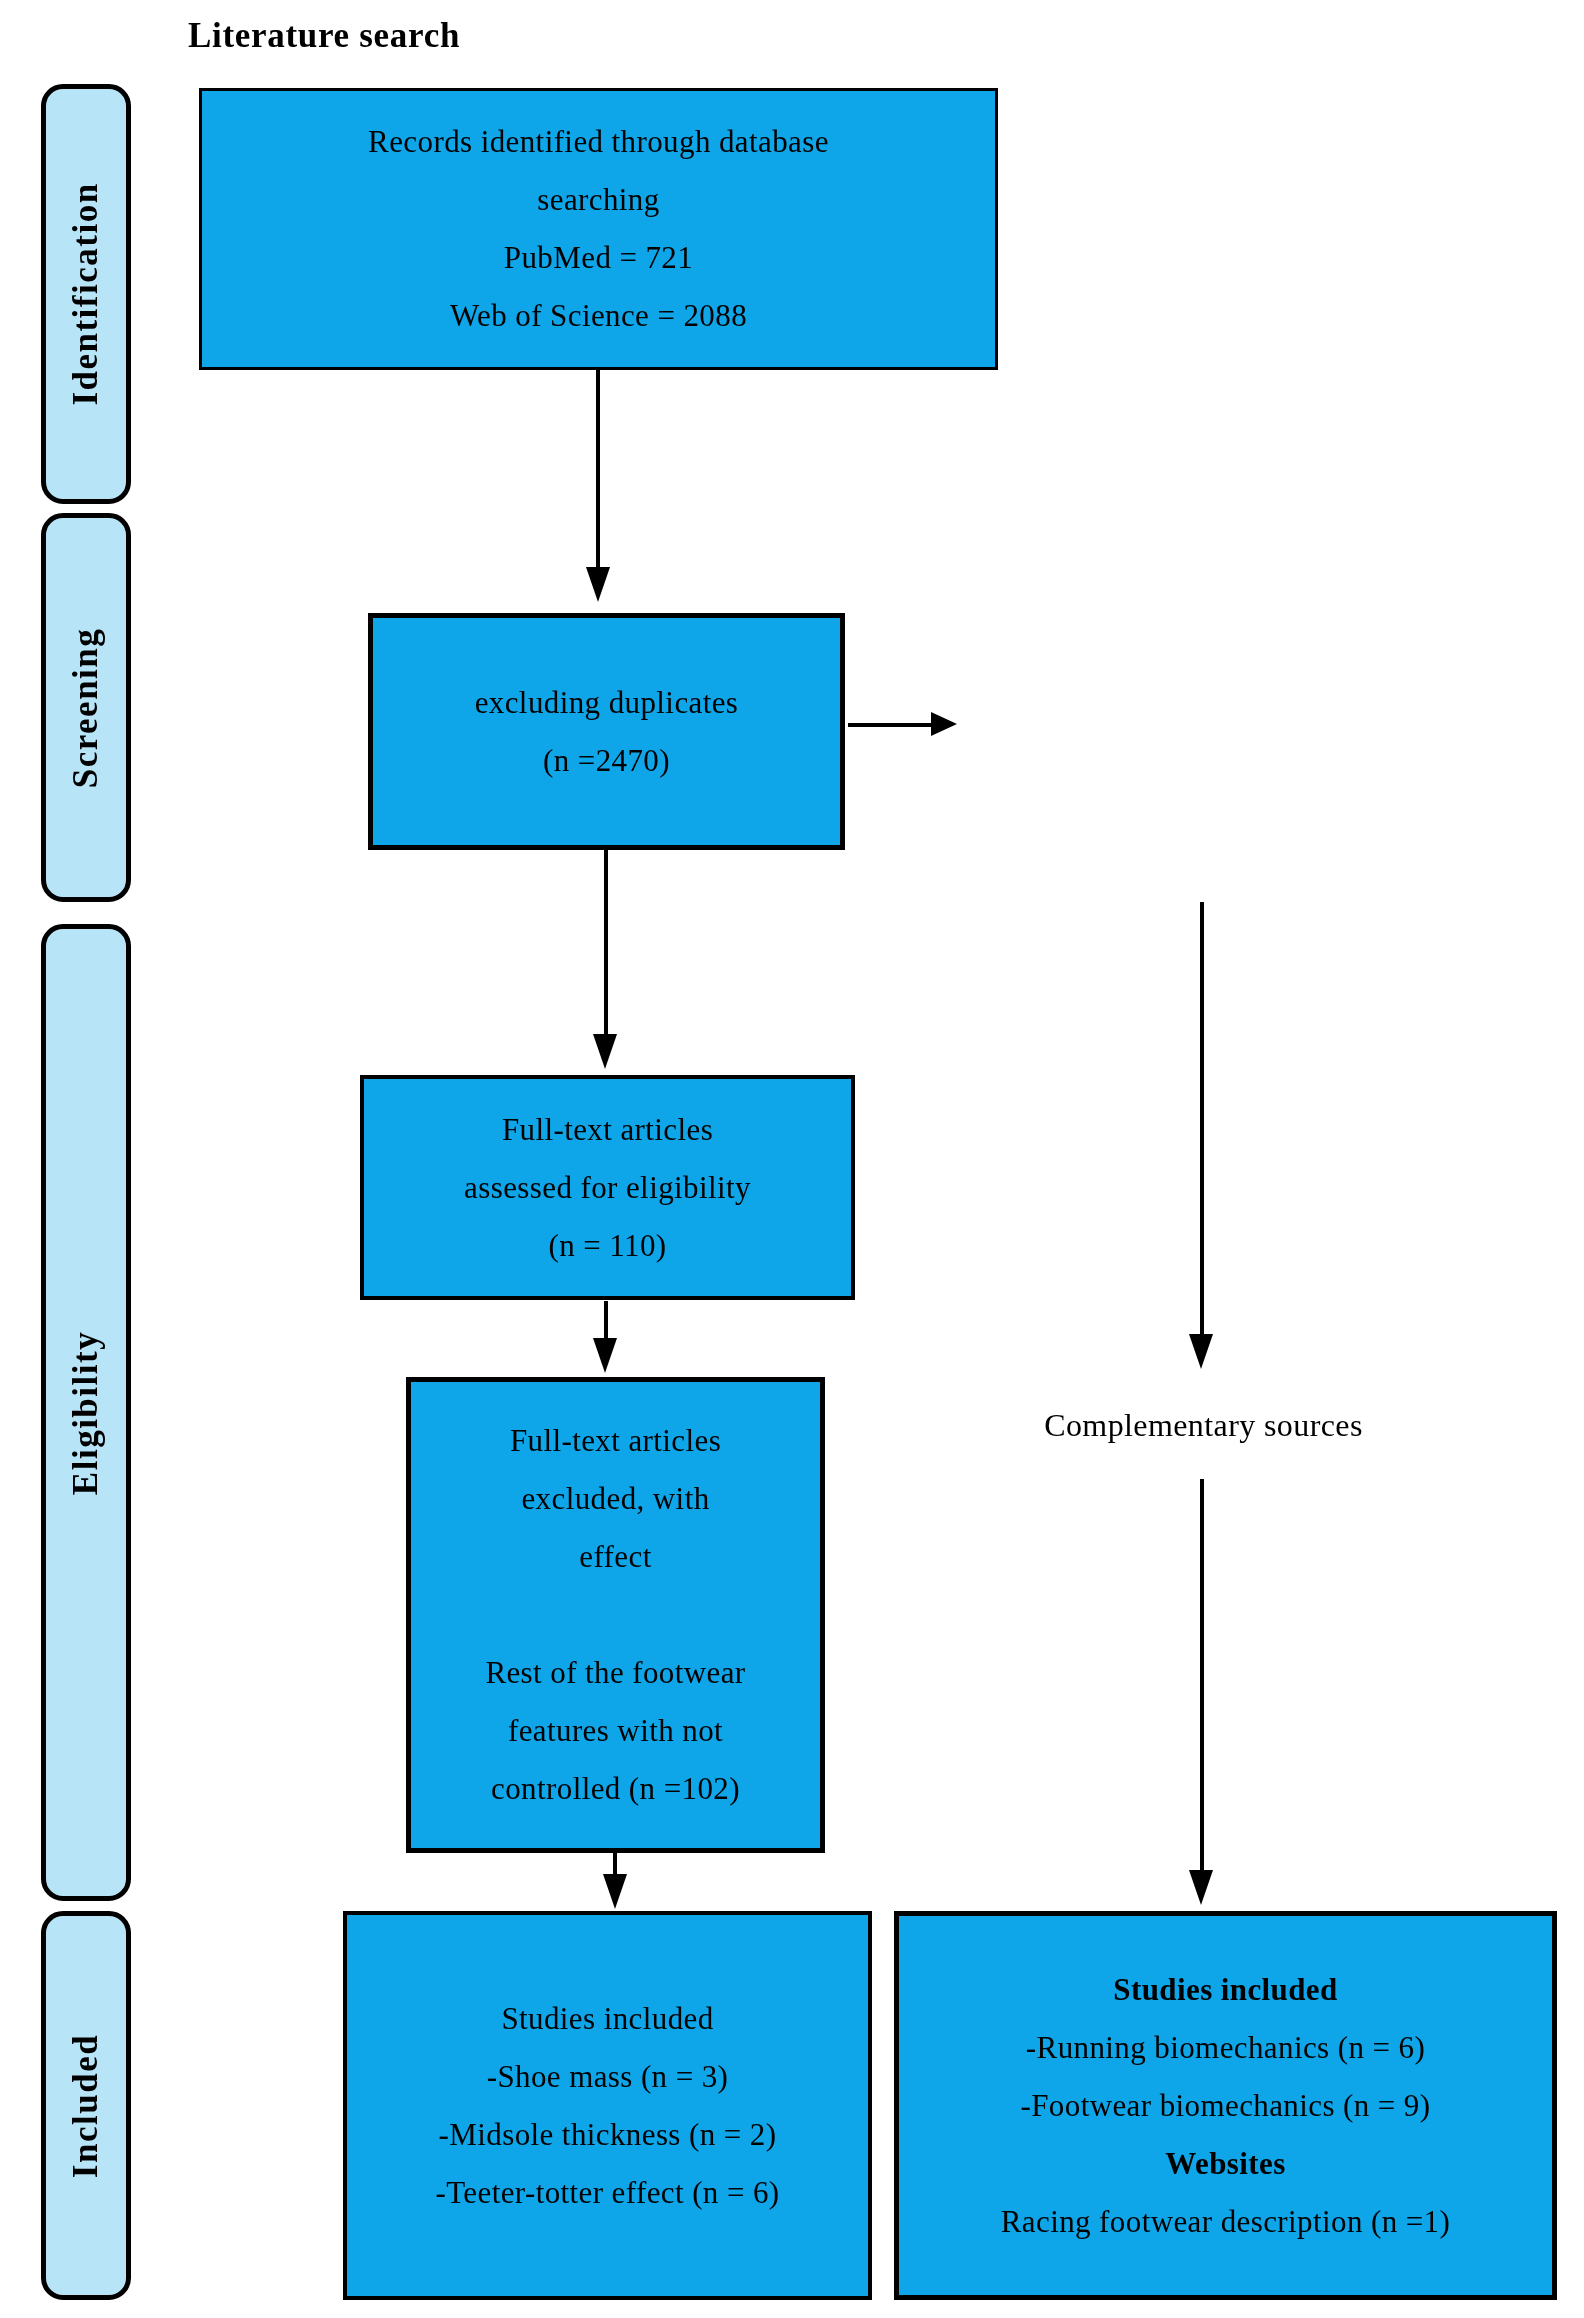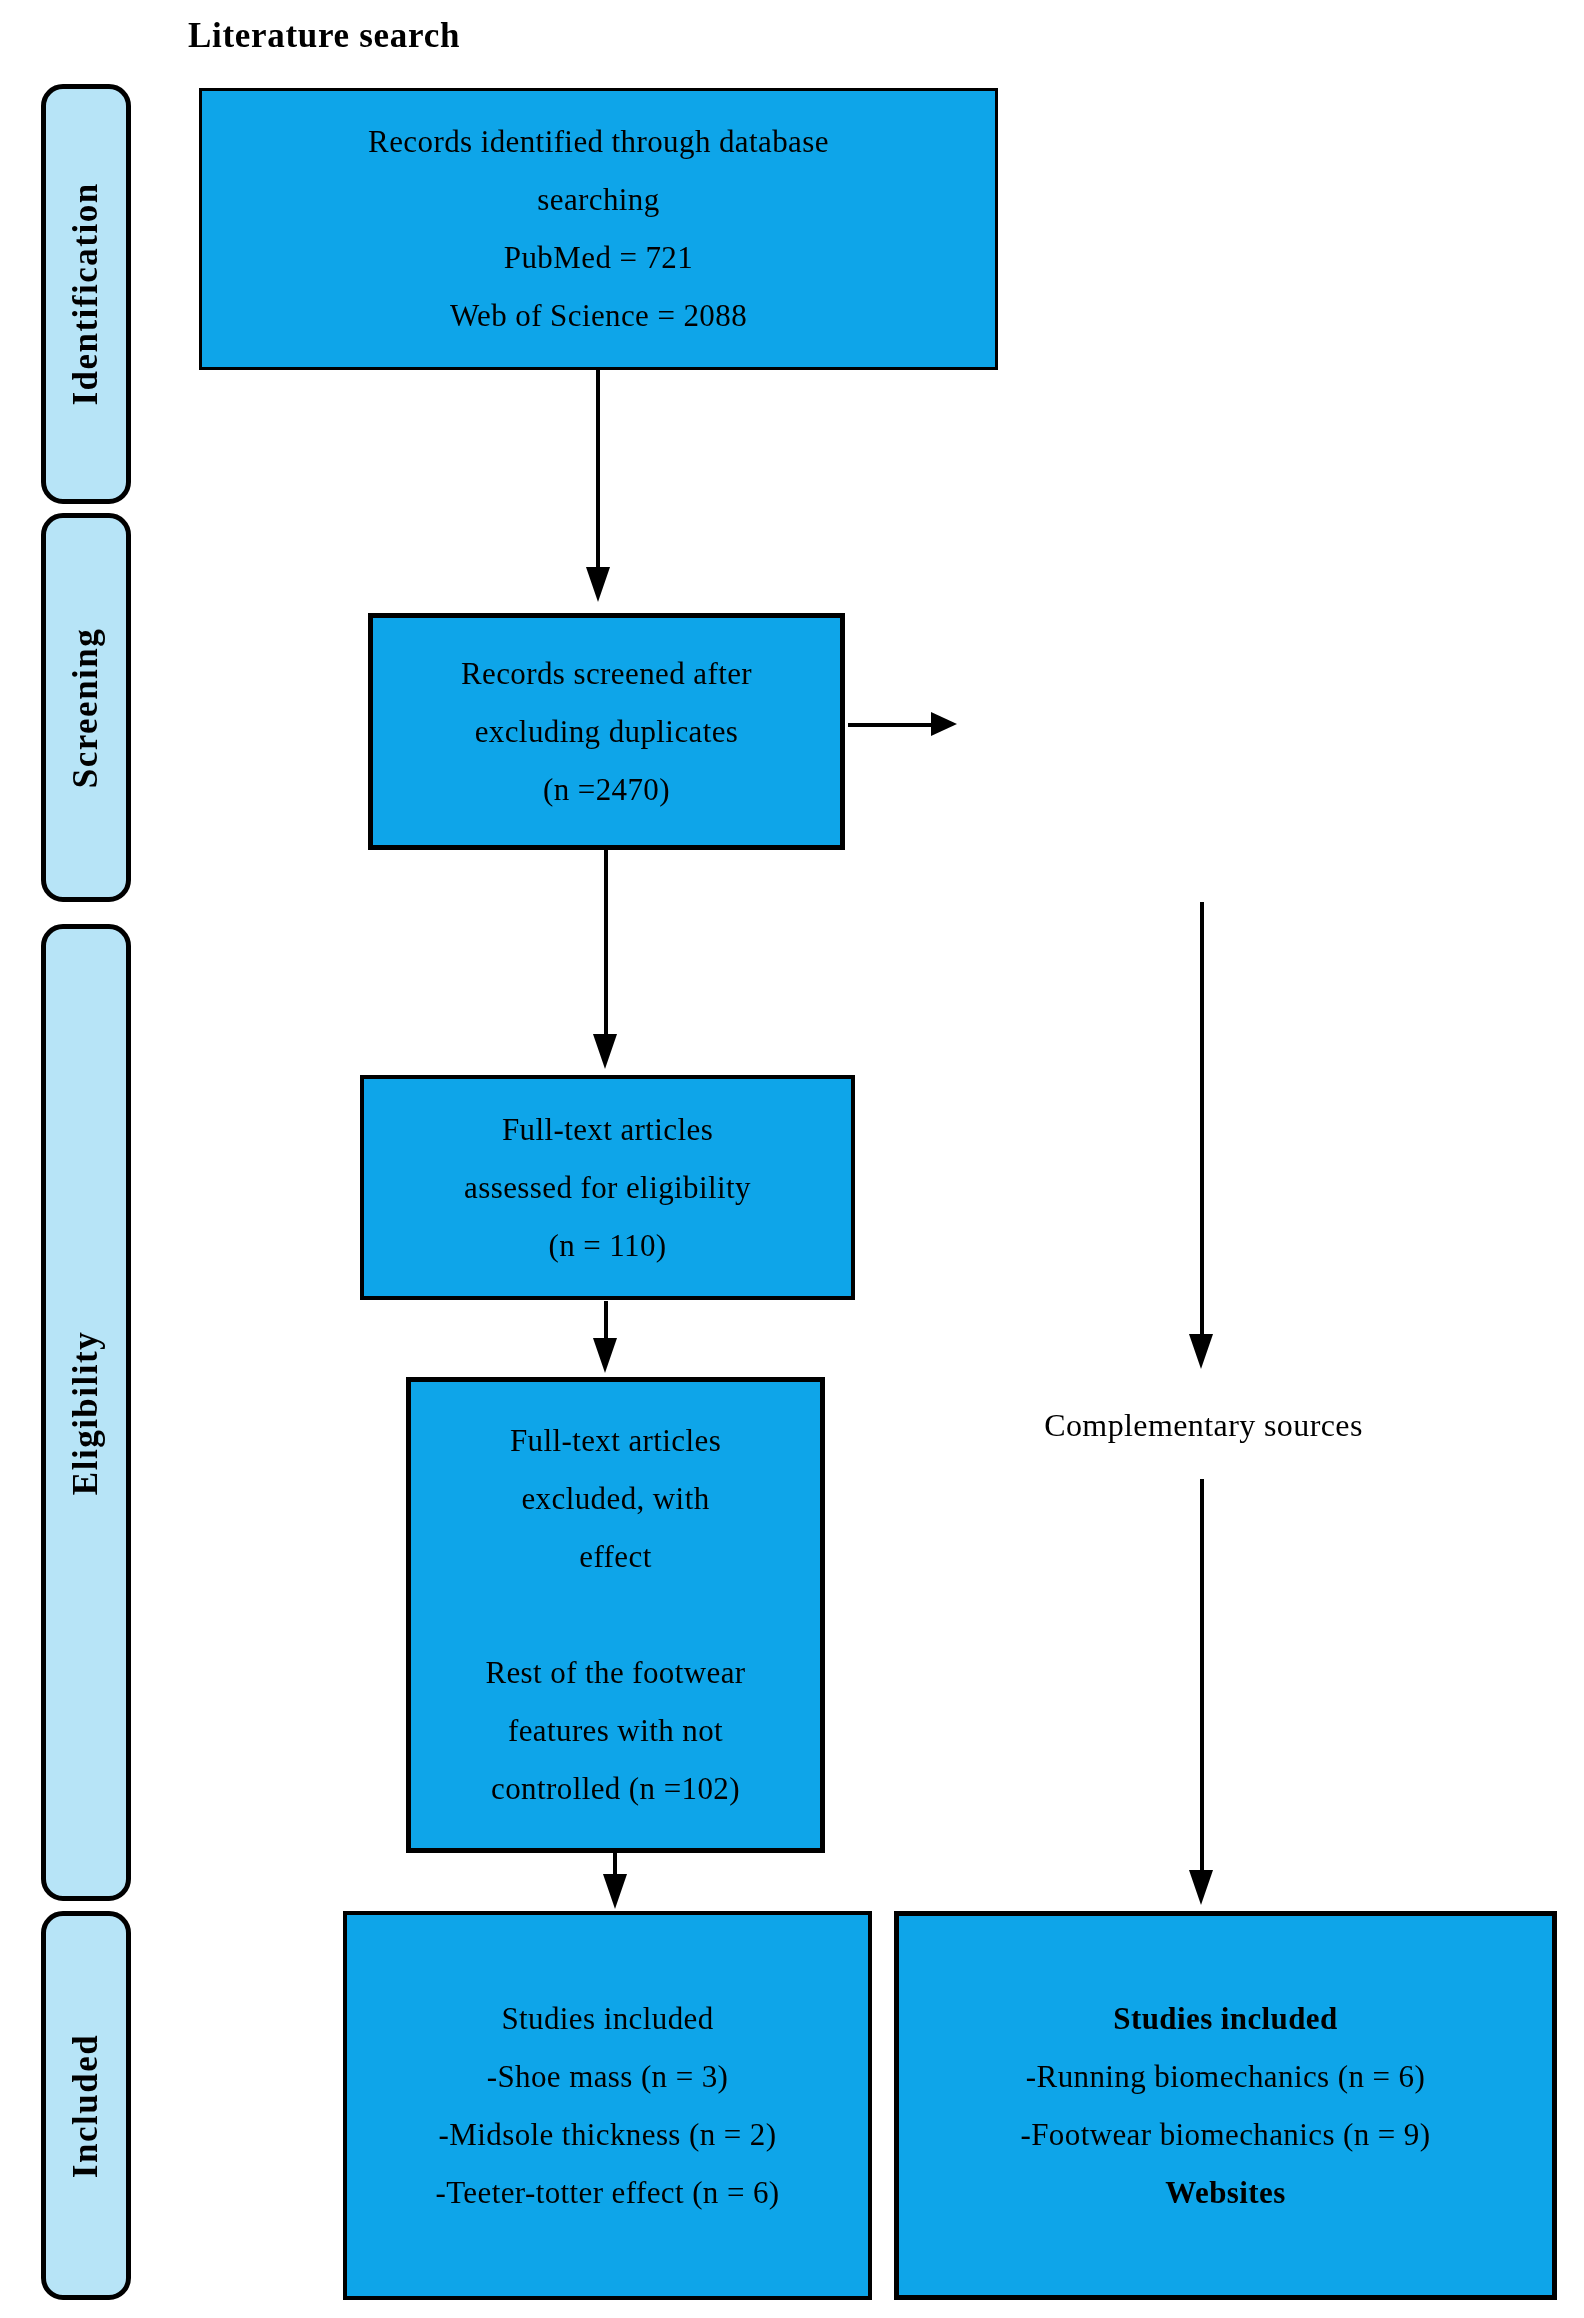--- a/index.html
+++ b/index.html
@@ -132,21 +132,20 @@
   </div>
 
   <div class="fbox" id="box-identified">
     <div class="line">Records identified through database</div>
     <div class="line">searching</div>
     <div class="line">PubMed = 721</div>
     <div class="line">Web of Science = 2088</div>
   </div>
 
   <div class="fbox" id="box-screened">
-    <div class="line">Records screened after</div>
     <div class="line">excluding duplicates</div>
     <div class="line">(n =2470)</div>
   </div>
 
 
   <div class="fbox" id="box-assessed">
     <div class="line">Full-text articles</div>
     <div class="line">assessed for eligibility</div>
     <div class="line">(n = 110)</div>
   </div>
@@ -166,20 +165,21 @@
     <div class="line">-Shoe mass (n = 3)</div>
     <div class="line">-Midsole thickness (n = 2)</div>
     <div class="line">-Teeter-totter effect (n = 6)</div>
   </div>
 
   <div class="fbox" id="box-included-right">
     <div class="line bold">Studies included</div>
     <div class="line">-Running biomechanics (n = 6)</div>
     <div class="line">-Footwear biomechanics (n = 9)</div>
     <div class="line bold">Websites</div>
+    <div class="line">Racing footwear description (n =1)</div>
   </div>
 
   <div class="float-label">Complementary sources</div>
 
   <div class="vline" id="a1-line"></div>
   <div class="head-down" id="a1-head"></div>
 
   <div class="vline" id="a2-line"></div>
   <div class="head-down" id="a2-head"></div>
 

